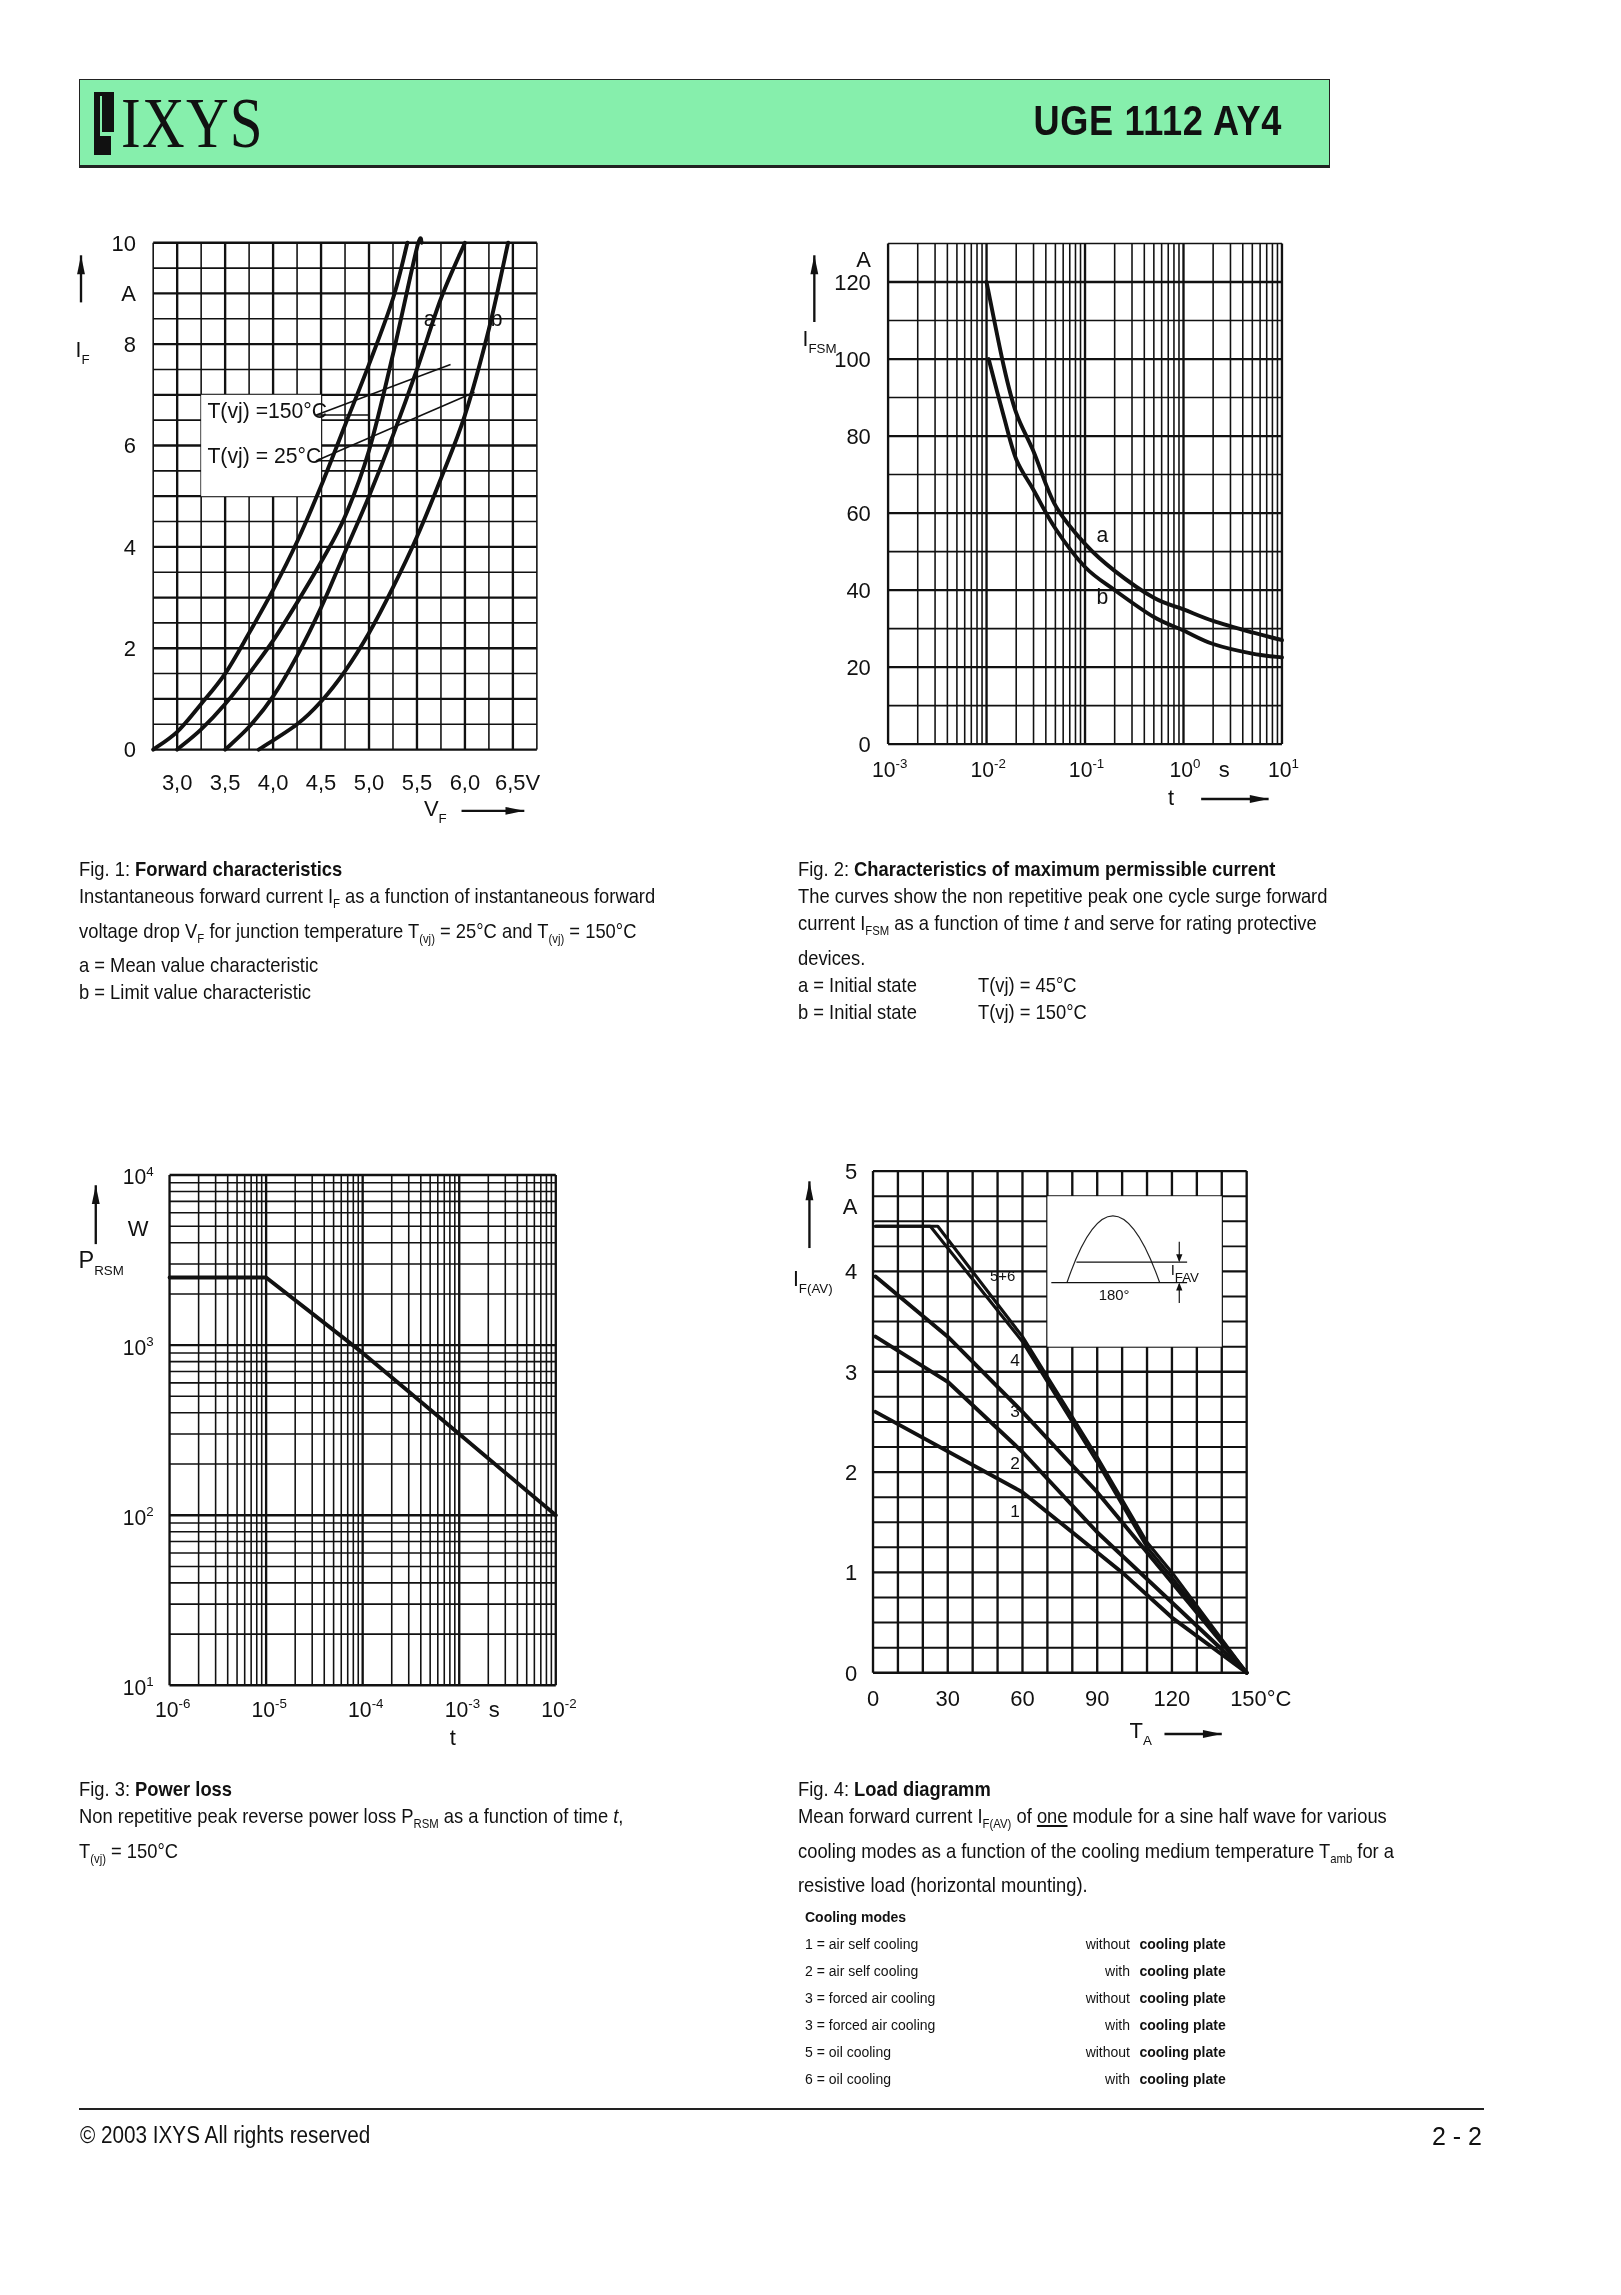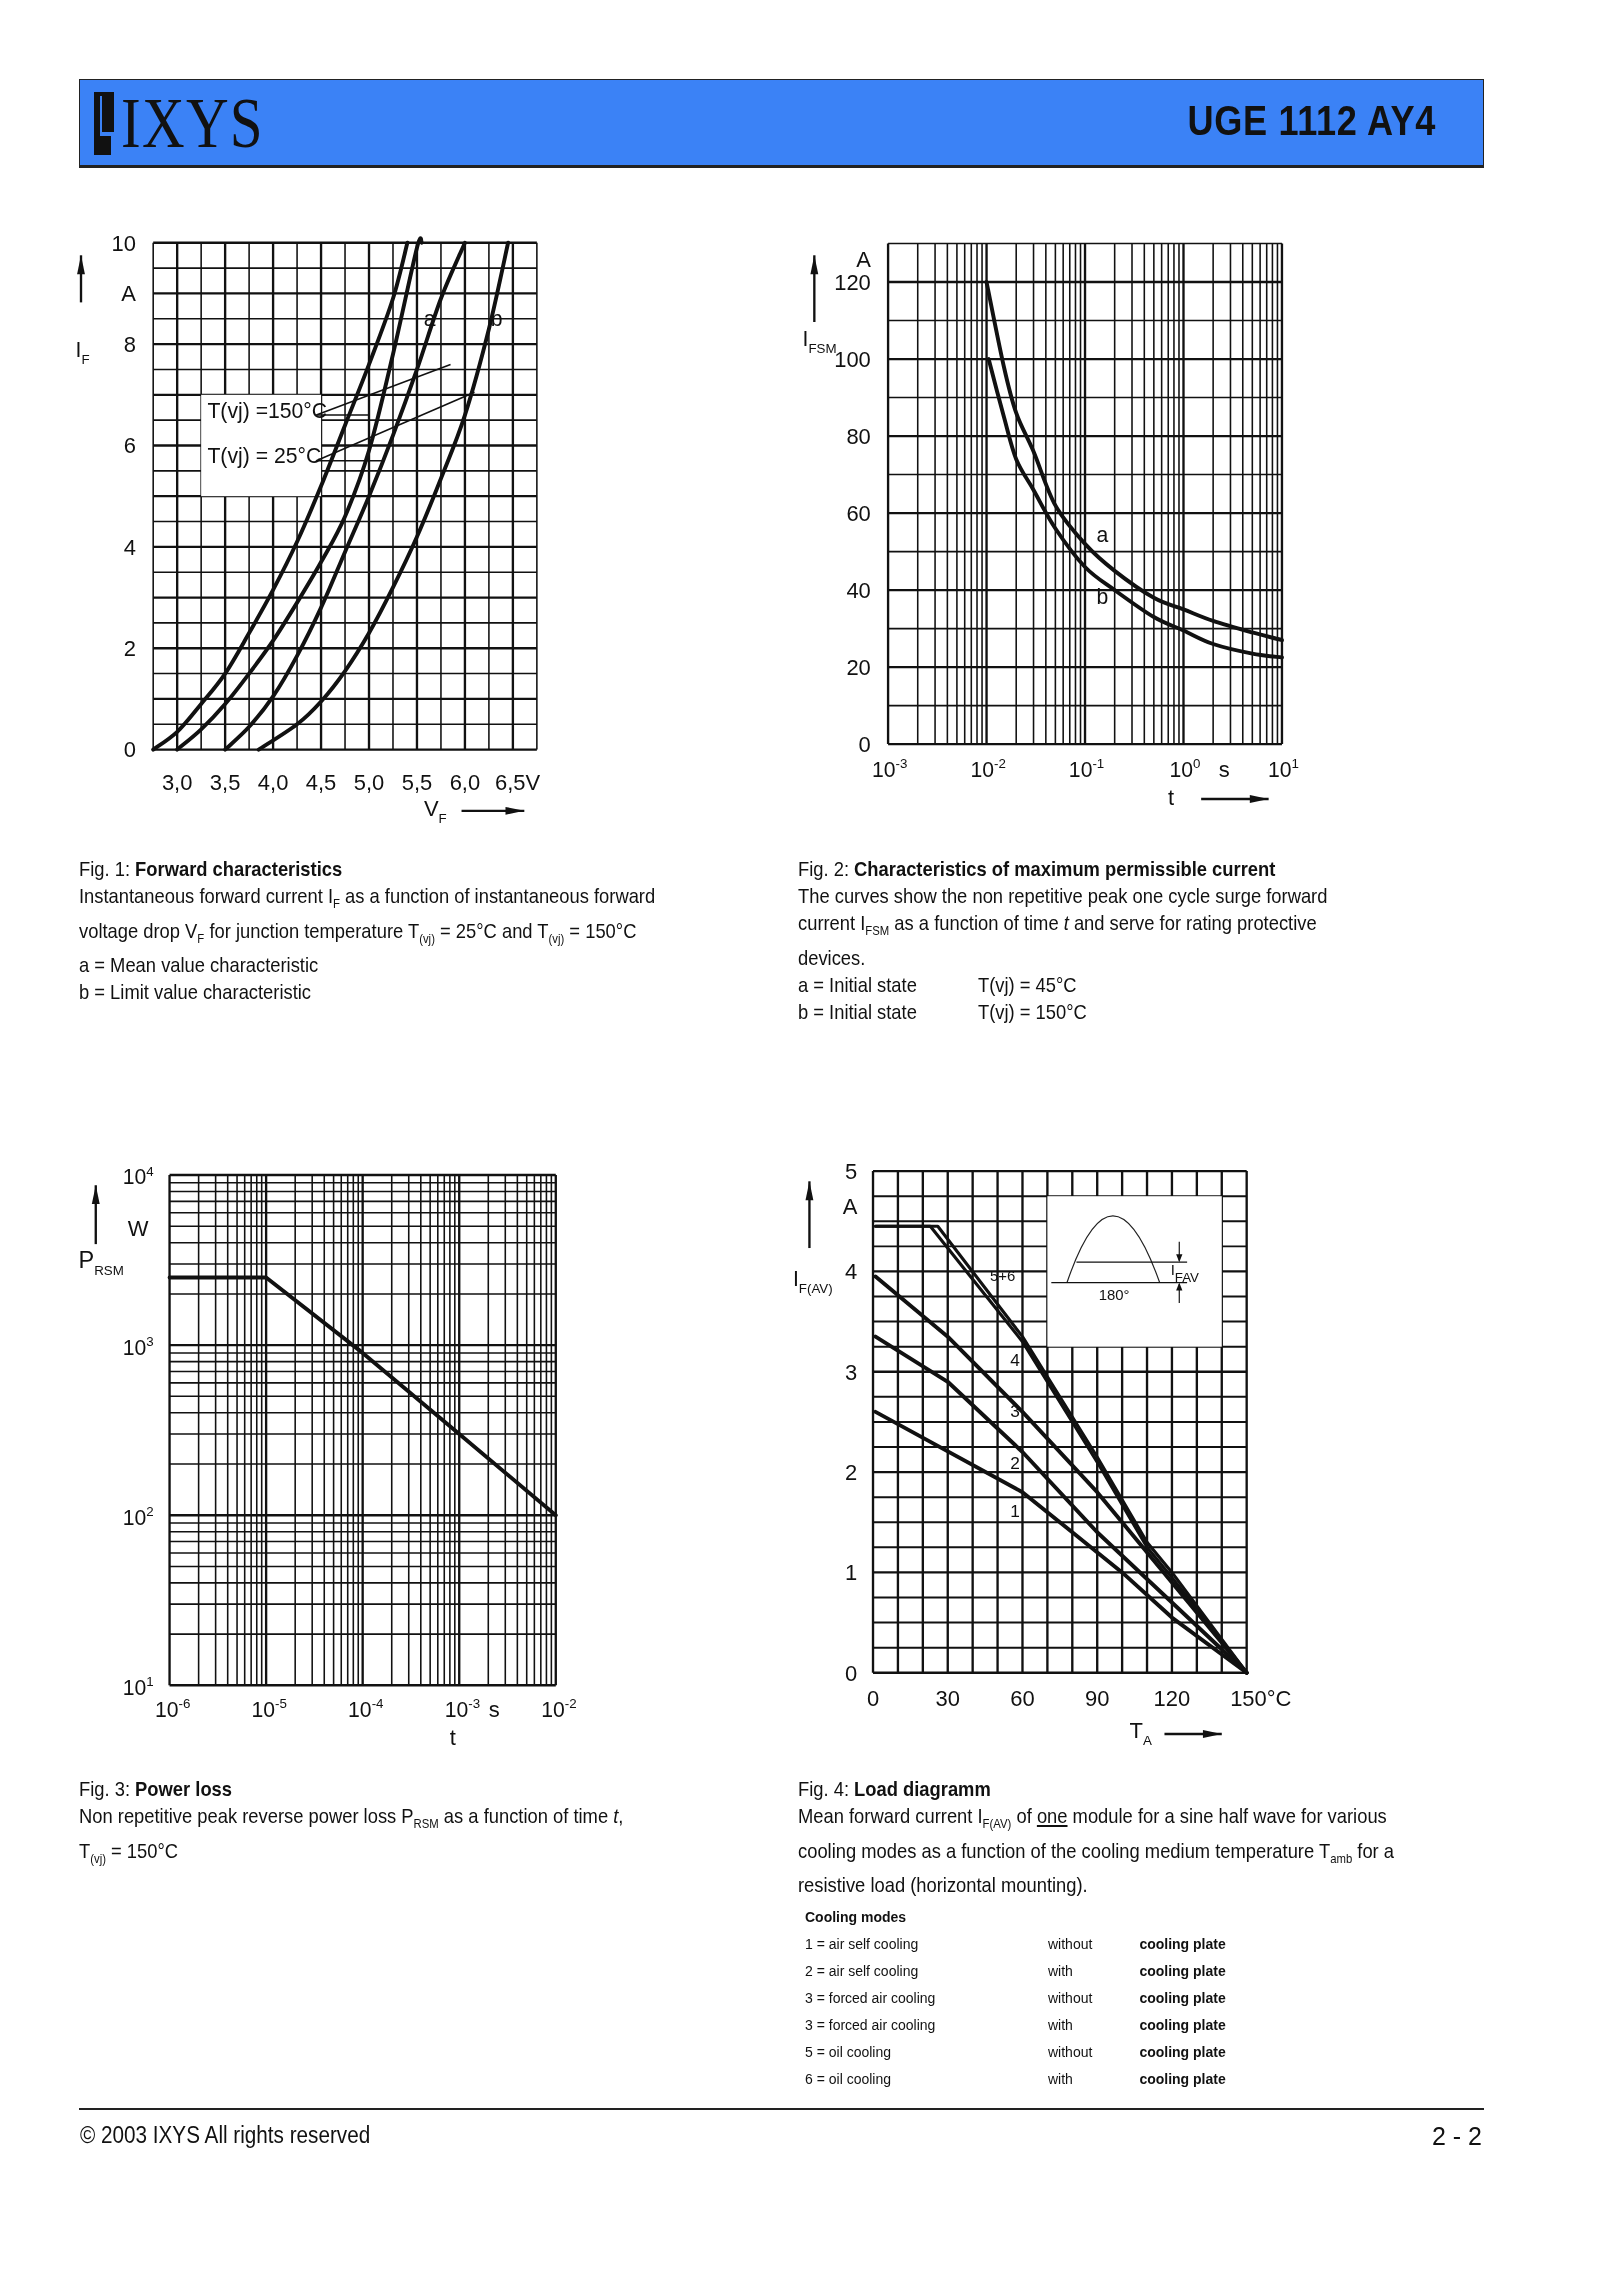--- a/index.html
+++ b/index.html
@@ -1,34 +1,34 @@
 <!DOCTYPE html>
 <html style="font-size:12.6px"><head>
 <meta charset="utf-8">
 <style>
   html,body{margin:0;padding:0;background:#fff;}
   body{width:1622px;height:2295px;position:relative;font-family:"Liberation Sans","DejaVu Sans",sans-serif;color:#111;overflow:hidden;}
-  .header{position:absolute;left:79px;top:79px;width:1405px;height:89px;background:#3b82f6;border:1.6px solid #222;border-bottom-width:3.1px;box-sizing:border-box;}
+  .header{position:absolute;left:79px;top:79px;width:1251px;height:89px;background:#86efac;border:1.6px solid #222;border-bottom-width:3.1px;box-sizing:border-box;}
   .logo{position:absolute;left:14px;top:11px;height:64px;display:flex;align-items:center;}
   .logo-mark{width:20.4px;height:63px;position:relative;margin-right:6.3px;}
   .logo-mark .bar{position:absolute;background:#111;}
   .logo-text{font-family:"Liberation Serif","DejaVu Serif",serif;font-size:72px;line-height:63px;letter-spacing:1.6px;transform:scaleX(0.82);transform-origin:left center;color:#111;}
   .part-no{position:absolute;right:47px;top:17.3px;font-size:42px;font-weight:bold;transform:scaleX(0.86);transform-origin:right center;letter-spacing:0.8px;}
   svg text{font-family:"Liberation Sans","DejaVu Sans",sans-serif;fill:#111;}
   .chart{position:absolute;}
   .caption{position:absolute;font-size:20.4px;line-height:27px;white-space:nowrap;transform:scaleX(0.9);transform-origin:left top;}
   .caption b{font-weight:bold;}
   .caption sub{font-size:12.6px;vertical-align:-4.7px;}
   .caption .row{display:flex;}
   .caption .c1{width:200px;}
   .modes{position:absolute;left:805px;top:1904px;font-size:14px;line-height:27px;}
   .modes .title{font-weight:bold;}
   .modes .row{display:flex;}
   .modes .m1{width:243px;}
-  .modes .m2{width:82px;text-align:left;}
+  .modes .m2{width:82px;text-align:right;}
   .modes .m3{margin-left:9.4px;font-weight:bold;}
   .footer-rule{position:absolute;left:79px;top:2108px;width:1405px;height:2.4px;background:#222;}
   .footer-left{position:absolute;left:80px;top:2122px;font-size:23px;transform:scaleX(0.9);transform-origin:left top;}
   .footer-right{position:absolute;right:140px;top:2122px;font-size:25px;margin-left:18px;}
 </style>
 </head>
 <body>
 
 <div class="header">
   <div class="logo">

